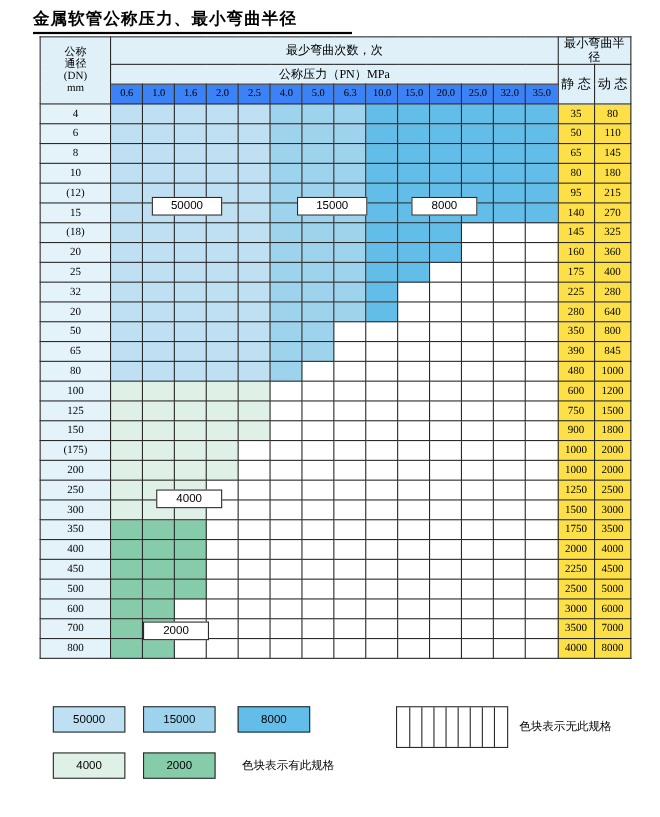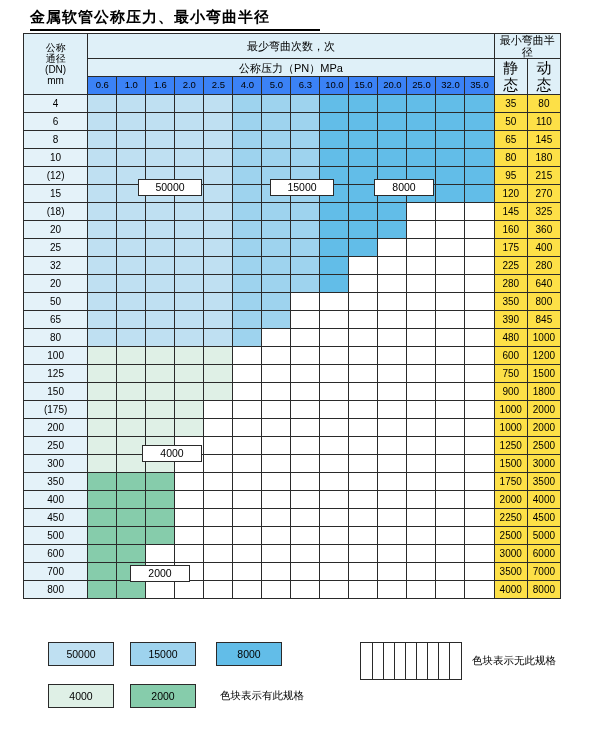--- a/index.html
+++ b/index.html
@@ -14,22 +14,23 @@
   #title{
     position:absolute;left:30px;top:8px;
     font-size:15px;font-weight:bold;
     letter-spacing:1px;
     font-family:"DejaVu Serif","Liberation Serif",serif;
   }
   #titleRule{
     position:absolute;left:30px;top:29px;width:290px;height:2px;background:#000;
   }
   #tableWrap{
-    position:absolute;left:23px;top:33px;
+    position:absolute;left:36px;top:33px;
     width:538px;
+    font-family:Liberation Serif, serif;
   }
   table.main{
     border-collapse:collapse;
     table-layout:fixed;
     width:538px;
     font-size:10px;
   }
   table.main td,table.main th{
     border:1px solid #2a2a2a;
     padding:0;
@@ -43,21 +44,21 @@
   .dnCell{background:#e4f2f9;font-size:10px;}
   .radCell{background:#fde047;font-size:10px;}
   .cell{background:#fff;}
   .c-50000{background:#bfe0f2;}
   .c-15000{background:#9ed3ee;}
   .c-8000{background:#62bde8;}
   .c-4000{background:#dff0e6;}
   .c-2000{background:#86ccab;}
   .colhead{font-size:9.5px;background:#3b82f6;}
   .groupTitle{font-size:11px;background:#dff0f8;}
-  .vtitle{font-size:15px;background:#dff0f8;}
+  .vtitle{font-size:12px;background:#dff0f8;}
   
   .floatLbl{
     position:absolute;
     background:#fff;
     border:1px solid #2a2a2a;
     font-size:10.5px;
     text-align:center;
     line-height:15px;
     height:15px;
   }
@@ -235,21 +236,21 @@
           <td class="cell c-50000"></td>
           <td class="cell c-15000"></td>
           <td class="cell c-15000"></td>
           <td class="cell c-15000"></td>
           <td class="cell c-8000"></td>
           <td class="cell c-8000"></td>
           <td class="cell c-8000"></td>
           <td class="cell c-8000"></td>
           <td class="cell c-8000"></td>
           <td class="cell c-8000"></td>
-          <td class="radCell">120</td>
+          <td class="radCell">140</td>
           <td class="radCell">270</td>
         </tr>
         <tr>
           <td class="dnCell">(18)</td>
           <td class="cell c-50000"></td>
           <td class="cell c-50000"></td>
           <td class="cell c-50000"></td>
           <td class="cell c-50000"></td>
           <td class="cell c-50000"></td>
           <td class="cell c-15000"></td>

